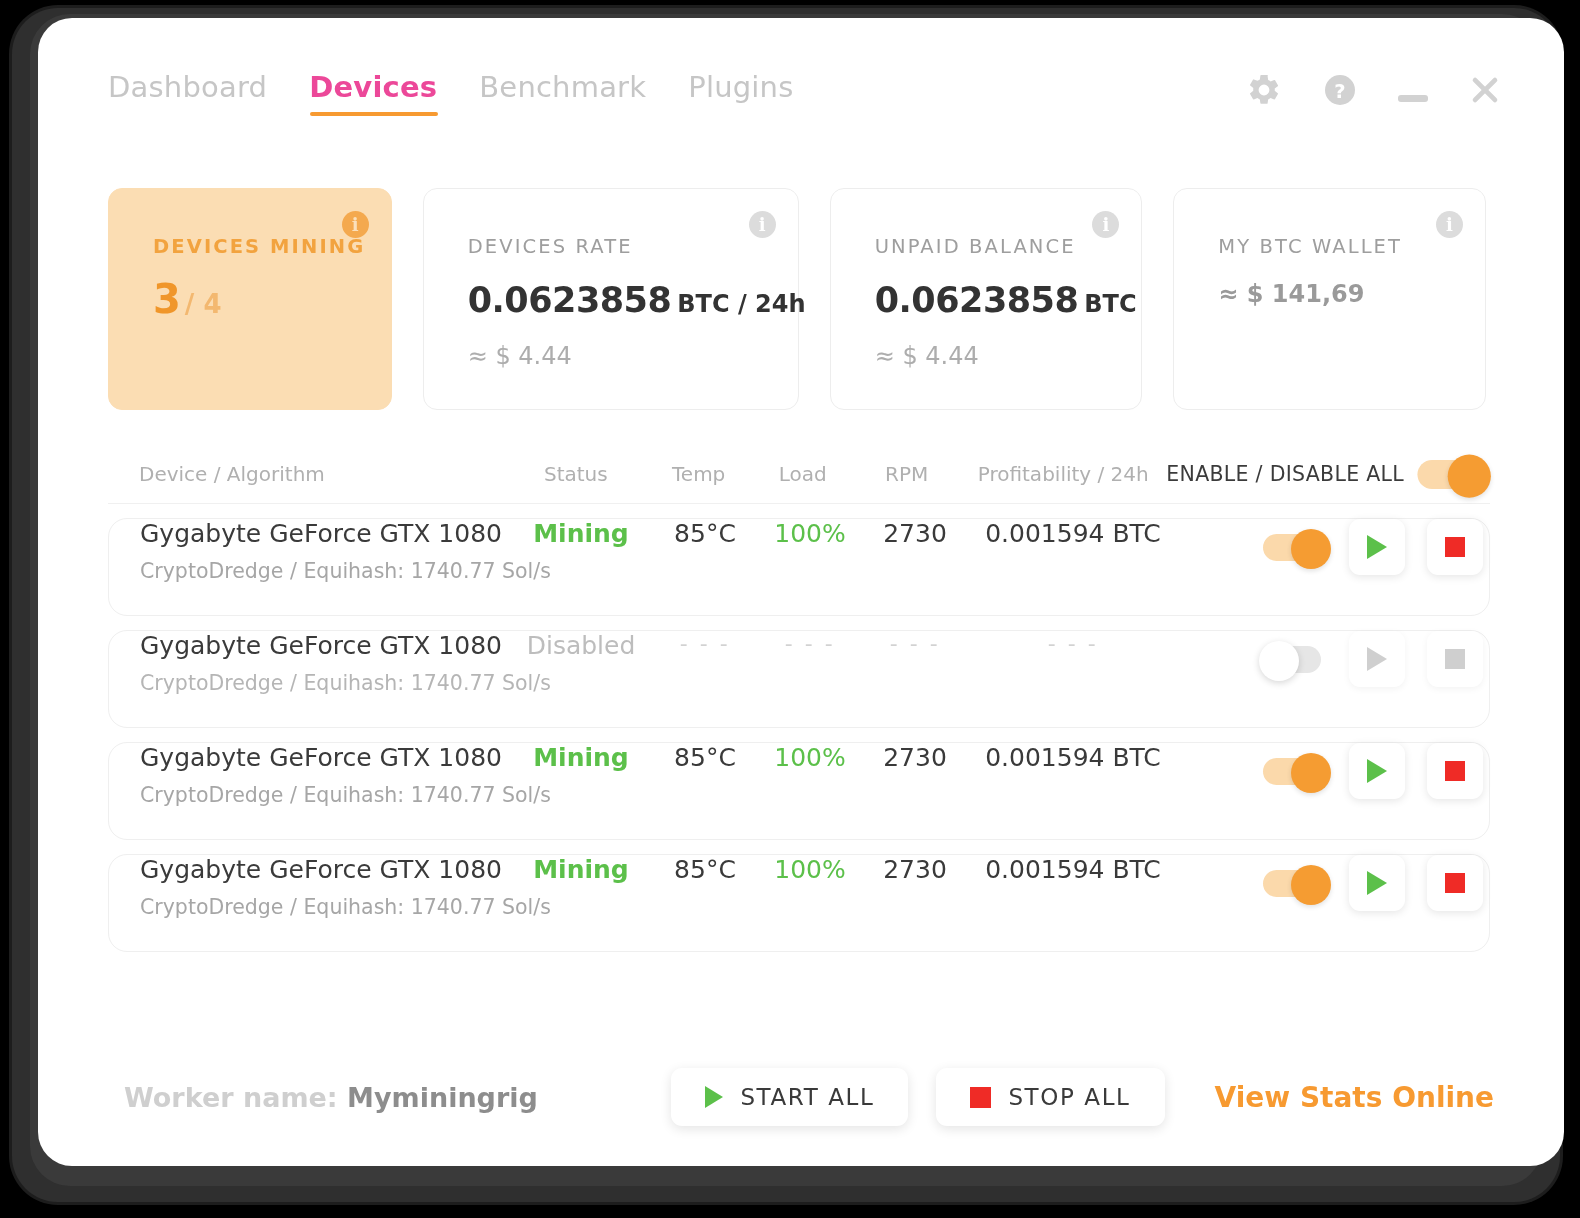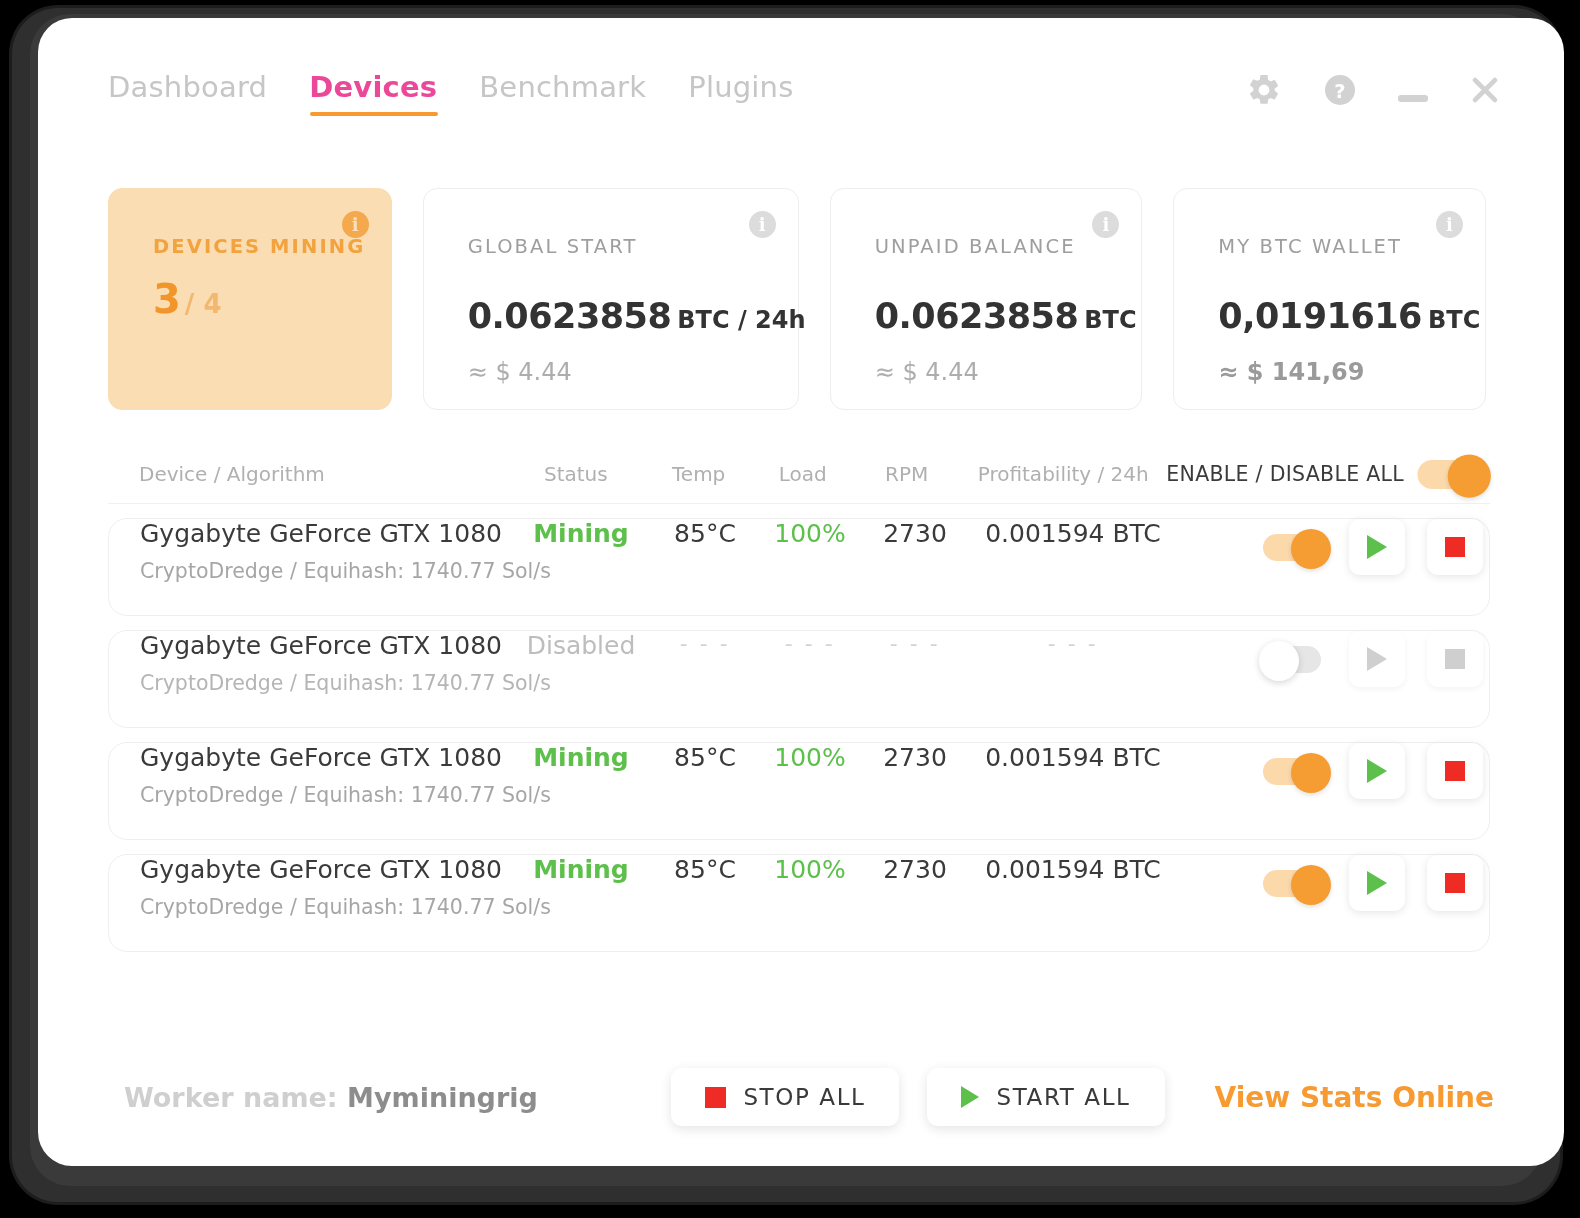--- a/index.html
+++ b/index.html
@@ -98,21 +98,21 @@
     cursor: pointer;
   }
   .card.w1 .card-info { background: #f4a94e; color: #fbe0bb; }
 
   .card-label {
     font-size: 19.5px; letter-spacing: 2.1px; color: #9e9e9e; font-weight: 400;
     white-space: nowrap;
   }
   .card.w1 .card-label { color: #f2a33f; font-weight: 600; }
 
-  .card-value { margin-top: 38px; white-space: nowrap; }
+  .card-value { margin-top: 22px; white-space: nowrap; }
   .card-value .big { font-size: 35px; font-weight: 700; color: #333333; letter-spacing: -.5px; }
   .card-value .unit { font-size: 24px; font-weight: 700; color: #333333; margin-left: 6px; }
   .card-sub { margin-top: 22px; font-size: 24px; color: #adadad; white-space: nowrap; }
   .card.w4 .card-sub { color: #9a9a9a; font-weight: 600; }
 
   .mining-count { margin-top: 18px; }
   .mining-count .n { font-size: 40px; font-weight: 700; color: #f0962a; }
   .mining-count .d { font-size: 26px; font-weight: 600; color: #f3b870; margin-left: 4px; }
 
   
@@ -265,42 +265,39 @@
       <div class="card w1">
         <div class="card-info">i</div>
         <div class="card-label">DEVICES MINING</div>
         <div class="mining-count">
           <span class="n">3</span><span class="d">/ 4</span>
         </div>
       </div>
 
       <div class="card w2">
         <div class="card-info">i</div>
-        <div class="card-label">GLOBAL START</div>
+        <div class="card-label">DEVICES RATE</div>
         <div class="card-value">
           <span class="big">0.0623858</span><span class="unit">BTC / 24h</span>
         </div>
         <div class="card-sub">≈ $ 4.44</div>
       </div>
 
       <div class="card w3">
         <div class="card-info">i</div>
         <div class="card-label">UNPAID BALANCE</div>
         <div class="card-value">
           <span class="big">0.0623858</span><span class="unit">BTC</span>
         </div>
         <div class="card-sub">≈ $ 4.44</div>
       </div>
 
       <div class="card w4">
         <div class="card-info">i</div>
         <div class="card-label">MY BTC WALLET</div>
-        <div class="card-value">
-          <span class="big">0,0191616</span><span class="unit">BTC</span>
-        </div>
         <div class="card-sub">≈ $ 141,69</div>
       </div>
     </div>
 
     <div class="table">
       <div class="thead">
         <div class="th c-dev">Device / Algorithm</div>
         <div class="th c-stat">Status</div>
         <div class="th c-temp">Temp</div>
         <div class="th c-load">Load</div>
@@ -412,25 +409,25 @@
       </div>
     </div>
 
     <div class="footer">
       <div class="worker">
         <span>Worker name:</span>
         <span class="val">Myminingrig</span>
       </div>
       <div class="footer-right">
         <div class="fbtn">
+          <div class="tri"></div>
+          <div class="lbl">START ALL</div>
+        </div>
+        <div class="fbtn">
           <div class="sq"></div>
           <div class="lbl">STOP ALL</div>
         </div>
-        <div class="fbtn">
-          <div class="tri"></div>
-          <div class="lbl">START ALL</div>
-        </div>
         <div class="stats-link">View Stats Online</div>
       </div>
     </div>
 
   </div>
 </div>
 
 </body></html>

